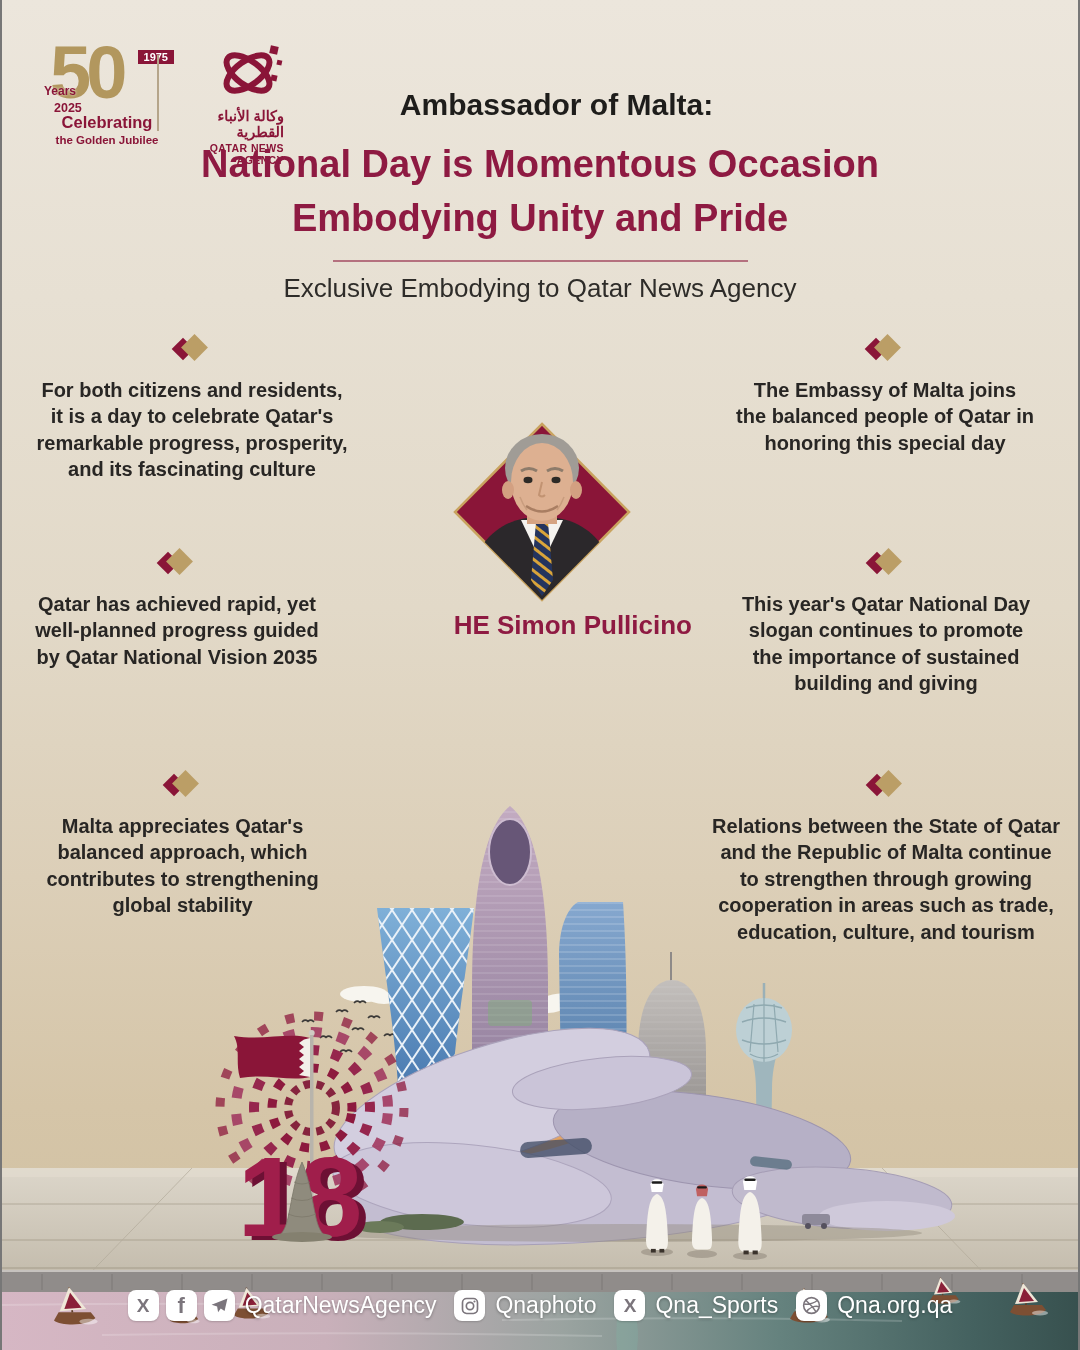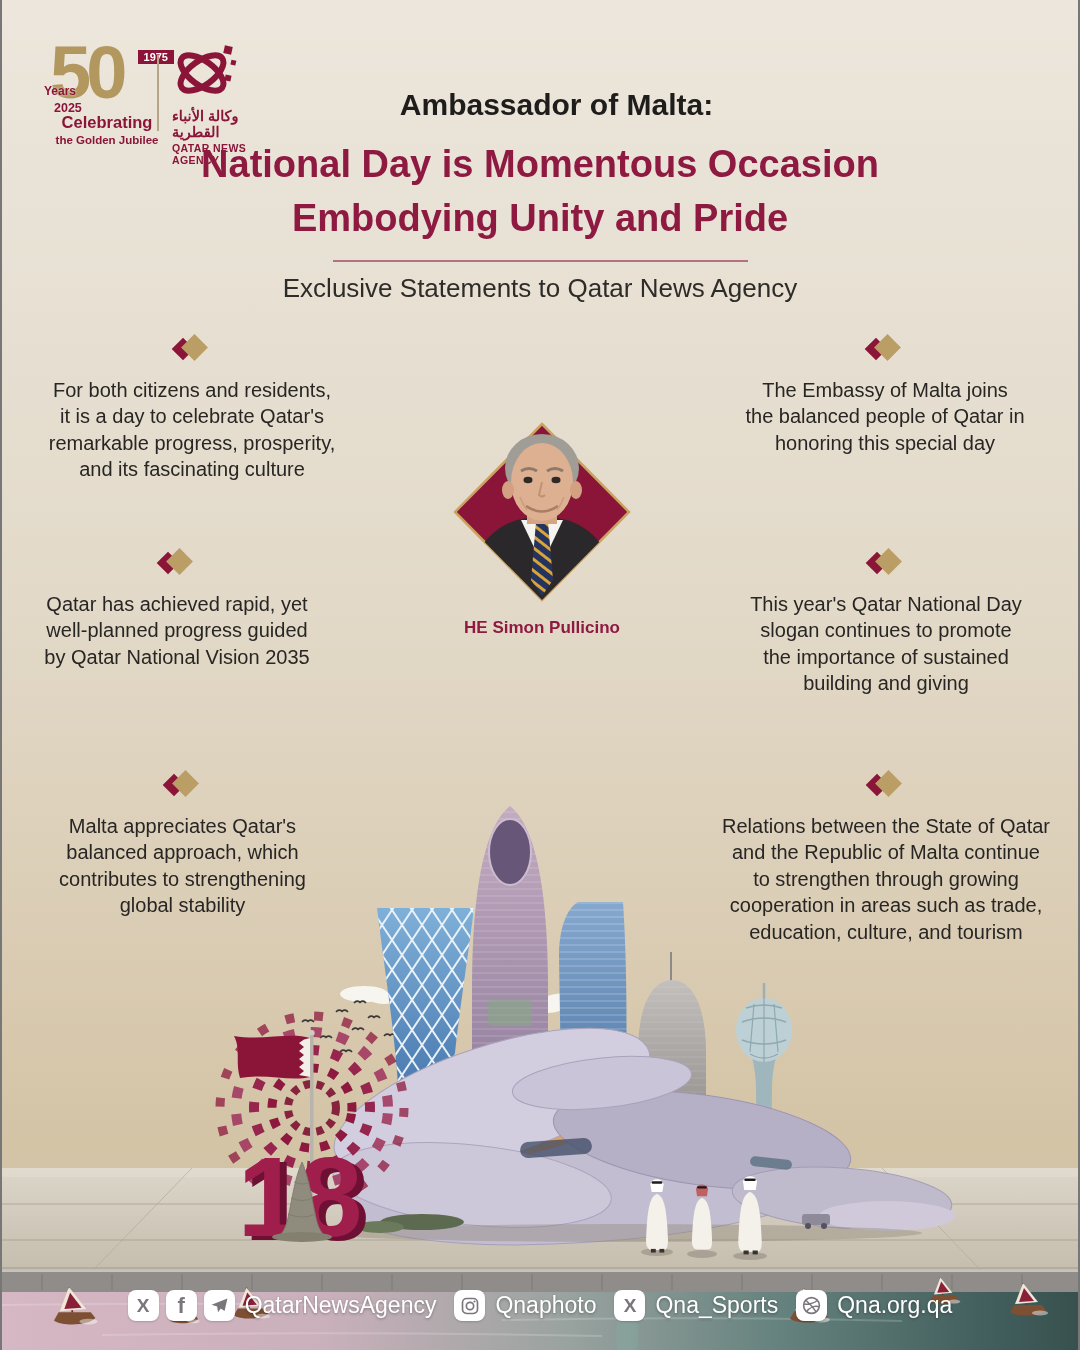--- a/index.html
+++ b/index.html
@@ -8,47 +8,47 @@
     background:linear-gradient(180deg,#ece6dc 0%,#e7e0d3 22%,#e2d9c8 45%,#dccfb8 65%,#d5c5a8 82%,#cfbf9f 100%);}
   
   .jubilee{position:absolute;left:44px;top:44px;width:122px;height:104px;z-index:4;}
   .j-50{position:absolute;left:4px;top:-14px;font-size:74px;font-weight:800;color:#b2975e;letter-spacing:-5px;}
   .j-1975{position:absolute;right:-6px;top:6px;background:#8a1538;color:#fff;font-size:11px;font-weight:700;padding:1px 6px;}
   .j-years{position:absolute;left:-2px;top:40px;color:#8a1538;font-size:12px;font-weight:700;text-shadow:0 0 3px #efe9de;}
   .j-2025{position:absolute;left:8px;top:57px;color:#8a1538;font-size:12.5px;font-weight:700;text-shadow:0 0 3px #efe9de;}
   .j-celebrating{position:absolute;left:0;width:100%;top:69px;text-align:center;color:#8a1538;font-size:16.5px;font-weight:800;}
   .j-sub{position:absolute;left:0;width:100%;top:90px;text-align:center;color:#8a1538;font-size:11.5px;font-weight:700;}
   .logo-divider{position:absolute;left:155px;top:55px;width:2px;height:76px;background:#b5a58a;z-index:4;}
-  .qna-logo{position:absolute;left:170px;top:44px;width:112px;text-align:left;z-index:4;}
+  .qna-logo{position:absolute;left:170px;top:44px;width:112px;text-align:right;z-index:4;}
   .qna-ar{font-size:14.5px;font-weight:700;color:#8a1538;margin-top:2px;}
   .qna-en{font-size:10.5px;font-weight:700;color:#8a1538;letter-spacing:.4px;margin-top:2px;}
   .qnd-logo{position:absolute;right:22px;top:40px;width:160px;text-align:center;color:#8a1538;z-index:4;}
   .qnd-ar{font-size:24px;font-weight:700;color:#8a1538;line-height:1.1;}
   .qnd-sig{font-size:9.5px;font-weight:700;color:#8a1538;margin-top:4px;letter-spacing:1px;}
   
   .title-block{position:absolute;left:0;right:0;top:88px;text-align:center;z-index:4;}
   .kicker{font-size:30px;font-weight:800;color:#1e1d1b;padding-left:33px;}
   .main-title{margin-top:16px;font-size:38px;font-weight:800;color:#8e1a42;line-height:1.42;}
   .title-rule{width:415px;height:2px;background:#8a1538;opacity:.55;margin:14px auto 0;}
   .subtitle{margin-top:11px;font-size:26px;font-weight:400;color:#2e2c29;}
   
   .stmt{position:absolute;text-align:center;z-index:5;}
   .dbullet{display:block;position:relative;width:36px;height:26px;margin:0 auto 15px;}
   .d-maroon{position:absolute;left:1px;top:5px;width:16px;height:16px;background:#8a1538;transform:rotate(45deg);}
   .d-gold{position:absolute;left:11px;top:2px;width:19px;height:19px;background:#bb9e66;transform:rotate(45deg);}
-  .stmt p{margin:0;font-size:20px;font-weight:400;color:#282624;line-height:1.32;white-space:pre-line;}
+  .stmt p{margin:0;font-size:20px;font-weight:700;color:#282624;line-height:1.32;white-space:pre-line;}
   .s-l1{left:25px;top:336px;width:330px;}
   .s-r1{left:718px;top:336px;width:330px;}
   .s-l2{left:15px;top:550px;width:320px;}
   .s-r2{left:724px;top:550px;width:320px;}
   .s-l3{left:13px;top:772px;width:335px;}
   .s-r3{left:694px;top:772px;width:380px;}
   
   .profile{position:absolute;left:390px;top:394px;width:300px;text-align:center;z-index:5;}
-  .p-name{margin-top:12px;font-size:17px;font-weight:800;color:#8e1a42;}
+  .p-name{margin-top:4px;font-size:26px;font-weight:800;color:#8e1a42;text-align:right;}
   .p-title{margin-top:9px;font-size:22px;font-weight:700;color:#54565b;line-height:1.3;white-space:pre-line;}
   
   .scene{position:absolute;left:0;top:790px;width:1080px;height:560px;z-index:1;}
   
   .social-bar{position:absolute;left:0;right:0;top:1290px;display:flex;justify-content:center;align-items:center;gap:18px;z-index:10;}
   .sgroup{display:flex;align-items:center;gap:7px;}
   .sic{width:31px;height:31px;border-radius:8px;background:#fff;display:flex;align-items:center;justify-content:center;
        color:#7b757c;font-weight:800;font-size:19px;box-shadow:0 1px 2px rgba(0,0,0,.18);}
   .sic svg{display:block;}
   .slabel{color:#fff;font-size:23px;font-weight:400;text-shadow:0 1px 3px rgba(0,0,0,.35);margin-left:3px;}
@@ -81,21 +81,21 @@
   </div>
 
 
   <div class="title-block">
     <div class="kicker">Ambassador of Malta:</div>
     <div class="main-title">
       <div>National Day is Momentous Occasion</div>
       <div>Embodying Unity and Pride</div>
     </div>
     <div class="title-rule"></div>
-    <div class="subtitle">Exclusive Statements to Qatar News Agency</div>
+    <div class="subtitle">Exclusive Embodying to Qatar News Agency</div>
   </div>
 
   <div class="stmt s-l1">
     <span class="dbullet">
         <span class="d-maroon"></span>
         <span class="d-gold"></span>
       </span>
     <p>For both citizens and residents,
 it is a day to celebrate Qatar's
 remarkable progress, prosperity,

